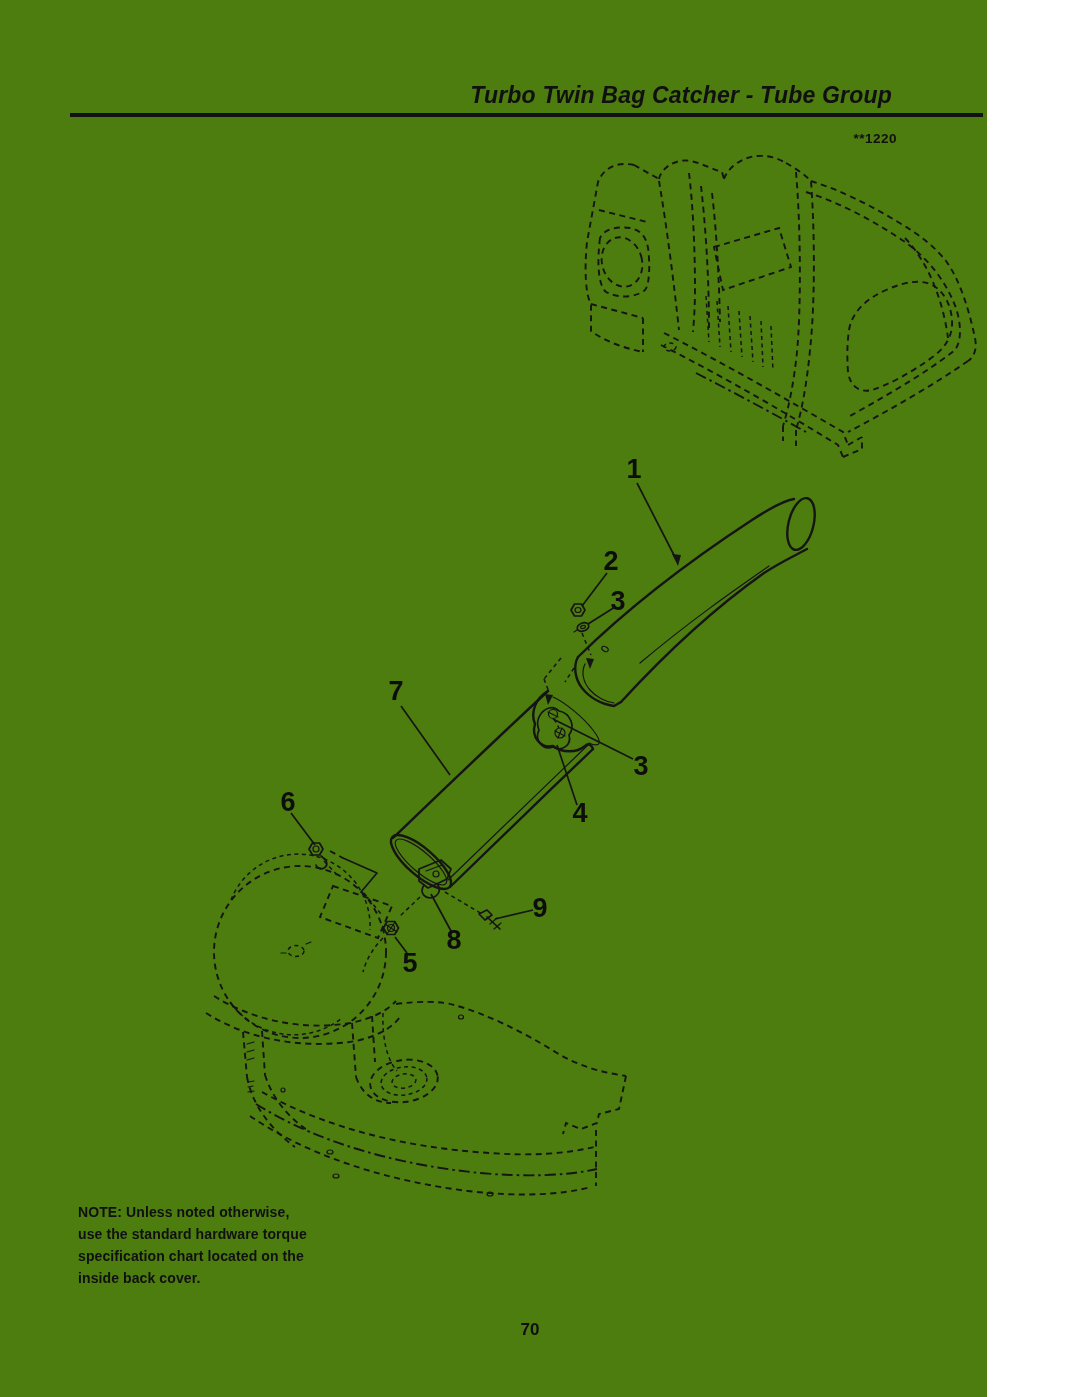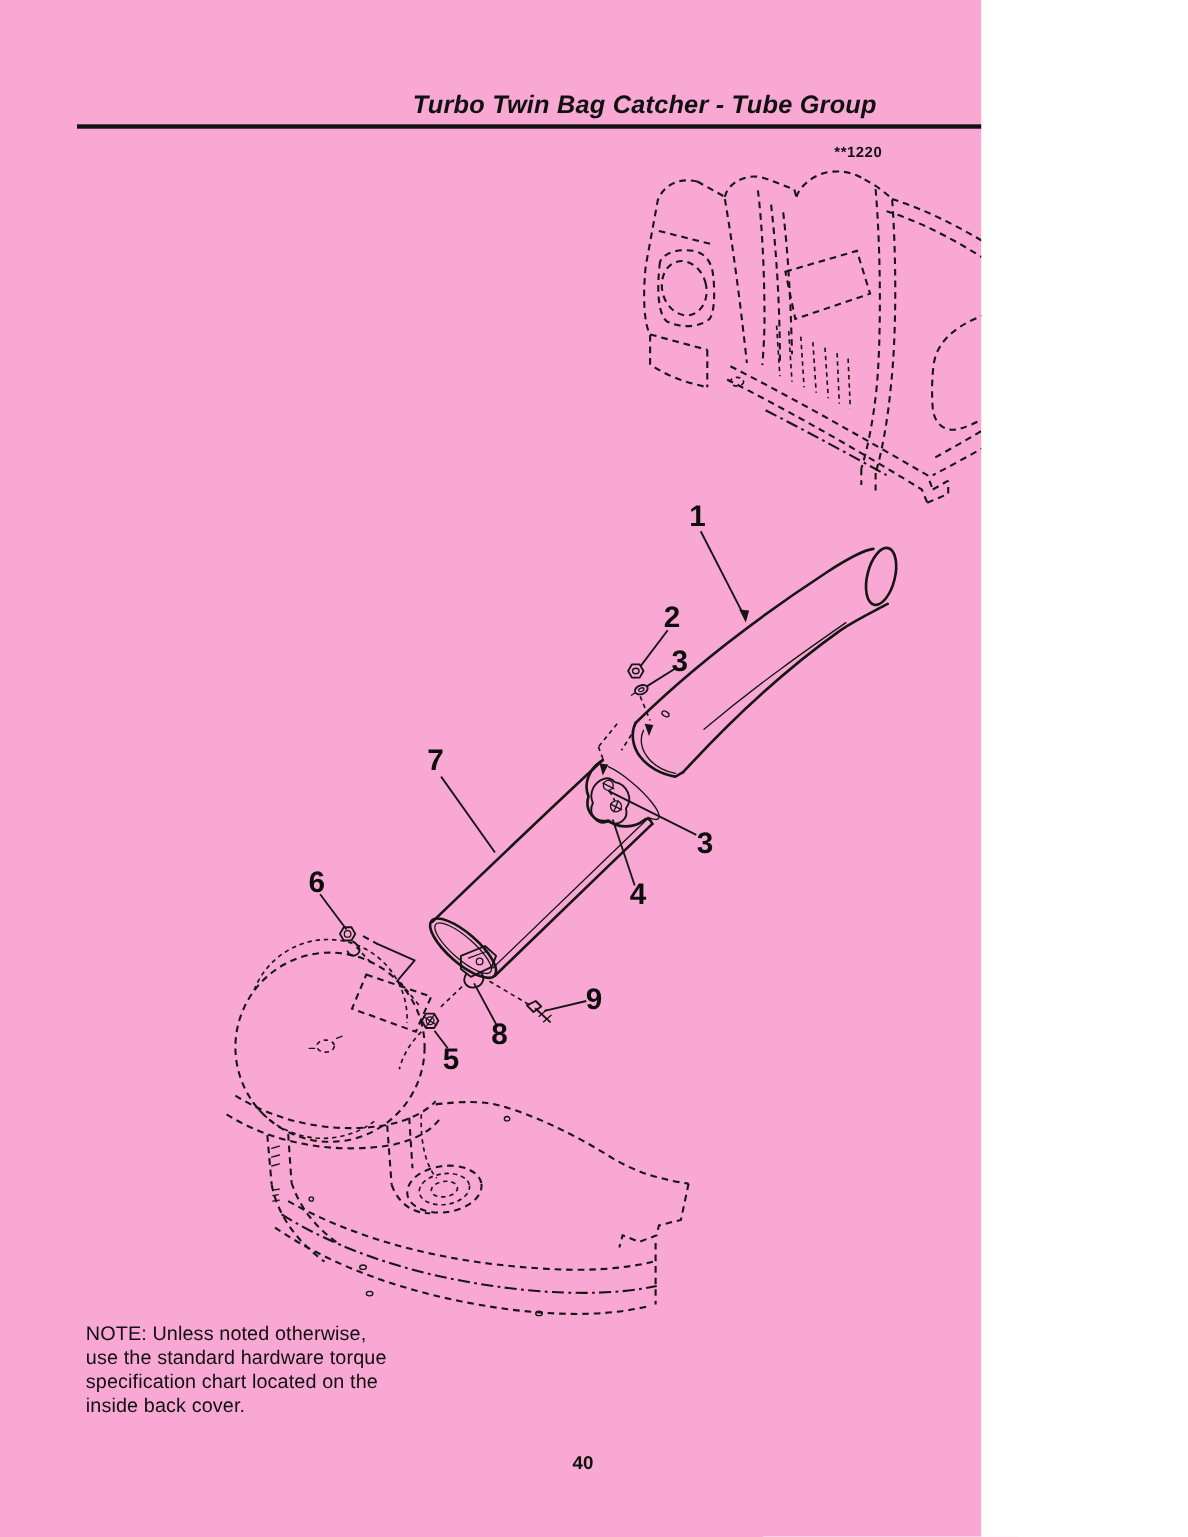--- a/index.html
+++ b/index.html
@@ -1,22 +1,22 @@
 <!DOCTYPE html>
 <html><head>
 <meta charset="utf-8">
 <style>
   html,body{margin:0;padding:0;background:#ffffff;}
-  #page{position:relative;width:892px;height:1397px;background:#f9a8d4;overflow:hidden;
+  #page{position:relative;width:987px;height:1397px;background:#4d7c0f;overflow:hidden;
         font-family:"Liberation Sans",sans-serif;color:#101010;}
   #title{position:absolute;top:82px;right:95px;font-size:23px;font-weight:bold;font-style:italic;
          letter-spacing:.2px;white-space:nowrap;}
   #rule{position:absolute;top:113px;left:70px;width:913px;height:4px;background:#121212;}
   #figcode{position:absolute;top:131px;right:90px;font-size:13.5px;font-weight:bold;letter-spacing:.5px;}
-  #note{position:absolute;top:1201px;left:78px;font-size:18px;font-weight:normal;line-height:22px;
+  #note{position:absolute;top:1201px;left:78px;font-size:14px;font-weight:bold;line-height:22px;
         white-space:pre-line;letter-spacing:.1px;}
   #pagenum{position:absolute;top:1320px;left:0;width:1060px;text-align:center;font-size:17px;font-weight:bold;}
   svg{position:absolute;top:0;left:0;}
   .s {fill:none;stroke:#151515;stroke-width:2.4;stroke-linecap:round;stroke-linejoin:round;}
   .sm{fill:none;stroke:#151515;stroke-width:1.7;stroke-linecap:round;stroke-linejoin:round;}
   .st{fill:none;stroke:#151515;stroke-width:1.2;stroke-linecap:round;stroke-linejoin:round;}
   .d {fill:none;stroke:#151515;stroke-width:1.9;stroke-dasharray:6 4.5;stroke-linecap:butt;}
   .dt{fill:none;stroke:#151515;stroke-width:1.5;stroke-dasharray:4 3.5;stroke-linecap:butt;}
   .dd{fill:none;stroke:#151515;stroke-width:1.9;stroke-dasharray:11 4 2.5 4;stroke-linecap:butt;}
   .L {fill:none;stroke:#151515;stroke-width:1.7;}
@@ -208,14 +208,14 @@
         <text x="540" y="917" class="callout">9</text>
         <text x="454" y="949" class="callout">8</text>
         <text x="410" y="972" class="callout">5</text>
       </g>
   </svg>
 
   <div id="note">NOTE: Unless noted otherwise,
 use the standard hardware torque
 specification chart located on the
 inside back cover.</div>
-  <div id="pagenum">40</div>
+  <div id="pagenum">70</div>
 </div>
 
 </body></html>

